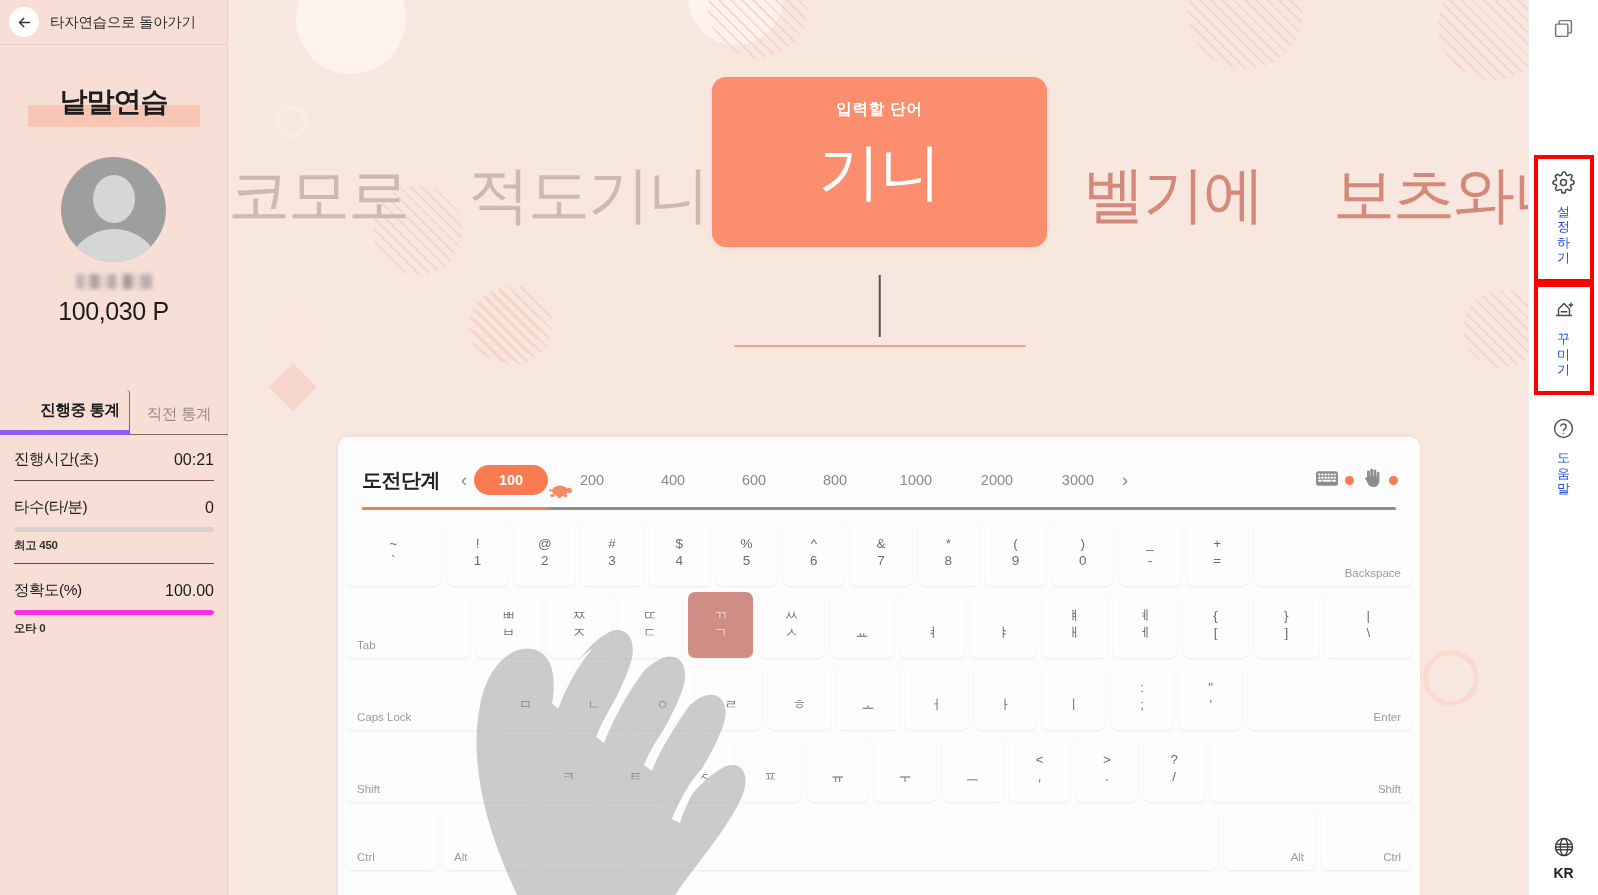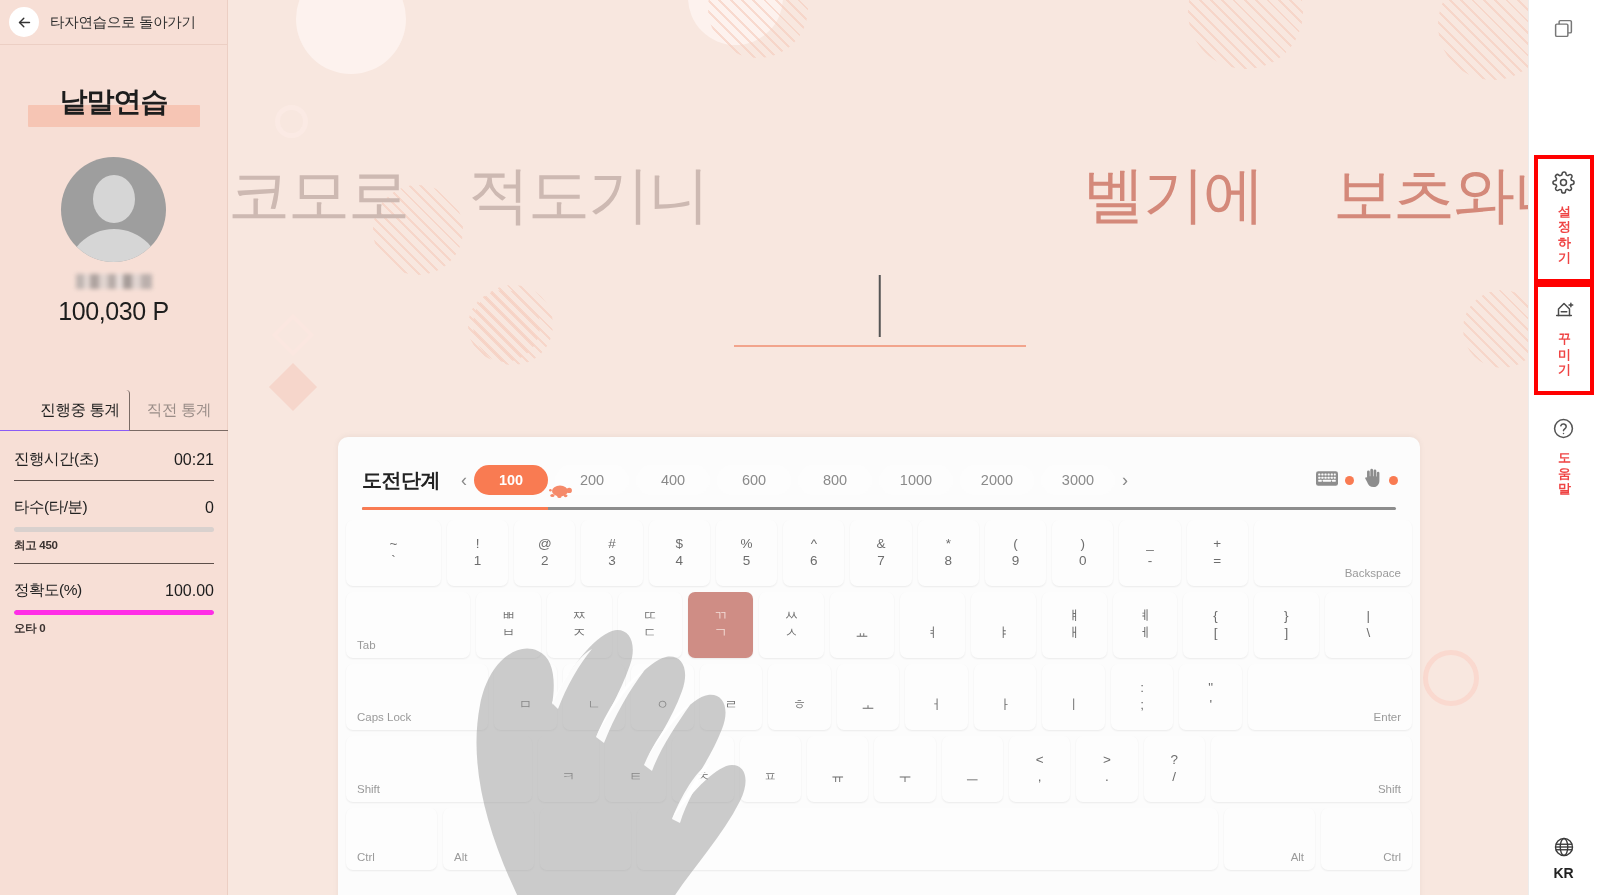--- a/index.html
+++ b/index.html
@@ -71,22 +71,22 @@
   .stats-tabs {
     position: absolute; left: 0; top: 390px; width: 228px;
     display: flex; align-items: flex-end;
   }
   .stat-tab {
     flex: 1; text-align: center; padding: 10px 0 9px;
     font-size: 15.5px; color: #9a8d88; letter-spacing: -0.4px;
     border-bottom: 1px solid #7a6a64;
   }
   .stat-tab.active {
-    color: #1d1d1d; font-weight: 400;
-    border: 1px solid #7a6a64; border-bottom: 1px solid #8b5cf6;
+    color: #1d1d1d; font-weight: 700;
+    border: 1px solid #7a6a64; border-bottom: 5px solid #8b5cf6;
     border-top: none; border-left: none;
     border-radius: 0 4px 0 0;
     padding-left: 31px;
   }
   .stats-body { position: absolute; left: 0; top: 433px; width: 228px; padding: 0 14px; }
   .stat-block { padding: 16px 0 10px; border-bottom: 1.6px solid #5d4f4a; }
   .stat-block:last-child { border-bottom: none; }
   .stat-row { display: flex; justify-content: space-between; align-items: center; }
   .stat-label { font-size: 15.5px; color: #222; letter-spacing: -0.5px; }
   .stat-value { font-size: 16px; color: #1d1d1d; }
@@ -195,22 +195,22 @@
   .right-bar {
     position: absolute; right: 0; top: 0; width: 70px; height: 895px;
     background: #ffffff; border-left: 1px solid #ececec;
     display: flex; flex-direction: column; align-items: center;
   }
   .rb-btn {
     width: 52px; padding: 12px 0 14px; margin-top: 4px;
     display: flex; flex-direction: column; align-items: center; gap: 6px;
   }
   .rb-label {
-    font-size: 13px; color: #ef4444; font-weight: 700;
-    line-height: 1.18; text-align: right; width: 15px; word-break: break-all;
+    font-size: 13px; color: #1d4ed8; font-weight: 400;
+    line-height: 1.18; text-align: center; width: 15px; word-break: break-all;
   }
   .rb-btn.boxed { outline: 4px solid #ff0000; background: #fff; }
   .rb-top-icon { margin-top: 18px; }
   .rb-spacer { flex: 1; }
   .rb-lang { margin-bottom: 14px; display: flex; flex-direction: column; align-items: center; gap: 3px; }
   .rb-lang-label { font-size: 14px; font-weight: 700; color: #222; }
 </style>
 </head>
 <body>
 
@@ -297,20 +297,24 @@
     <div class="deco hatch" style="left:1235px;top:290px;  width:78px;  height:78px;"></div>
     <div class="deco circle-ring" style="left:1195px;top:650px;  width:56px;  height:56px;   border-color:#fad9cf;"></div>
 
     <div class="carousel">
       <span class="word-ghost prev2">코모로</span>
       <span class="word-ghost prev1">적도기니</span>
       <span class="word-ghost next1">벨기에</span>
       <span class="word-ghost next2">보츠와나</span>
     </div>
 
+    <div class="word-card">
+      <span class="word-card-label">입력할 단어</span>
+      <span class="word-card-word">기니</span>
+    </div>
 
     <div class="input-zone">
       <div class="caret"></div>
       <div class="input-underline"></div>
     </div>
 
     <div class="kb-panel">
 
       <div class="kb-head">
         <span class="kb-head-title">도전단계</span>

